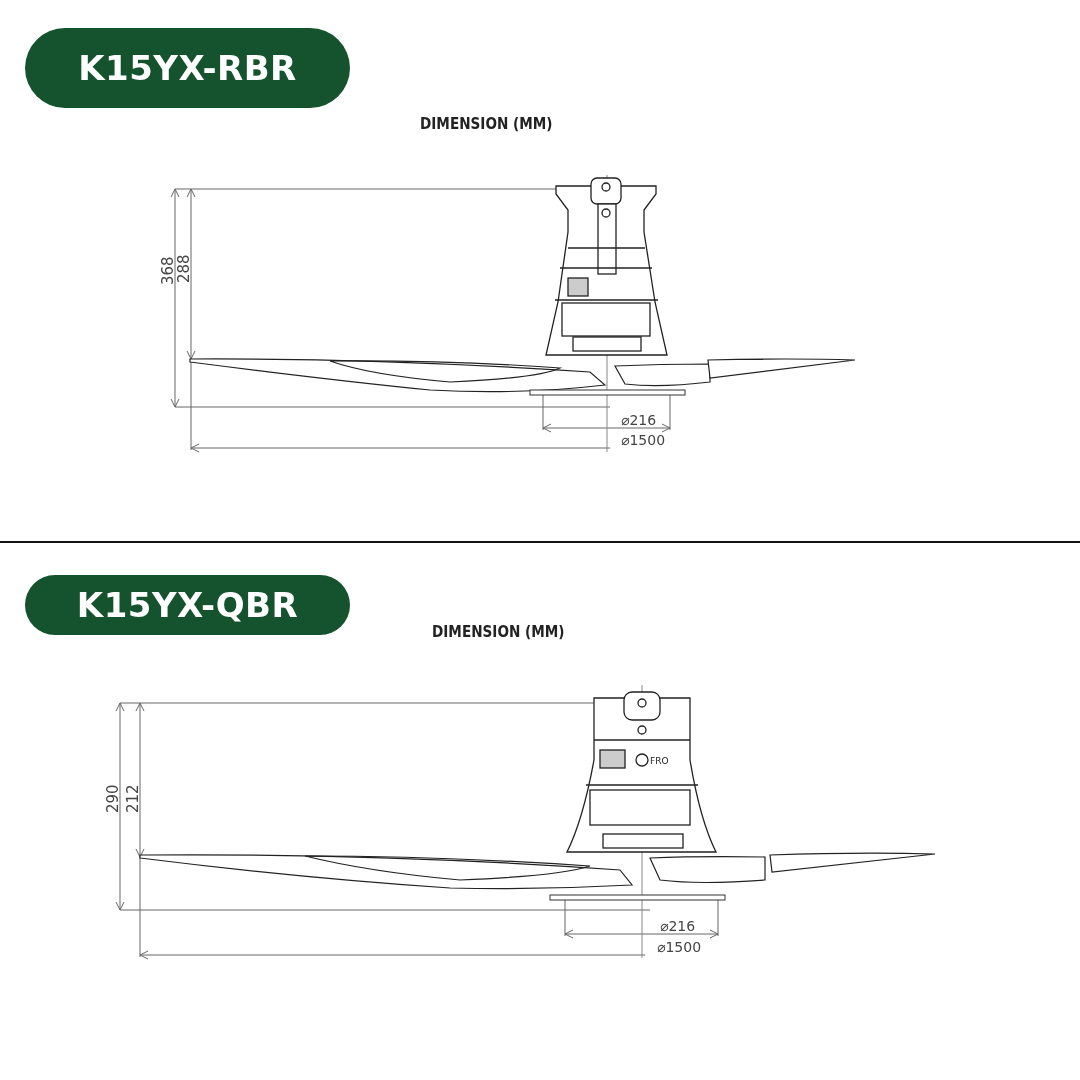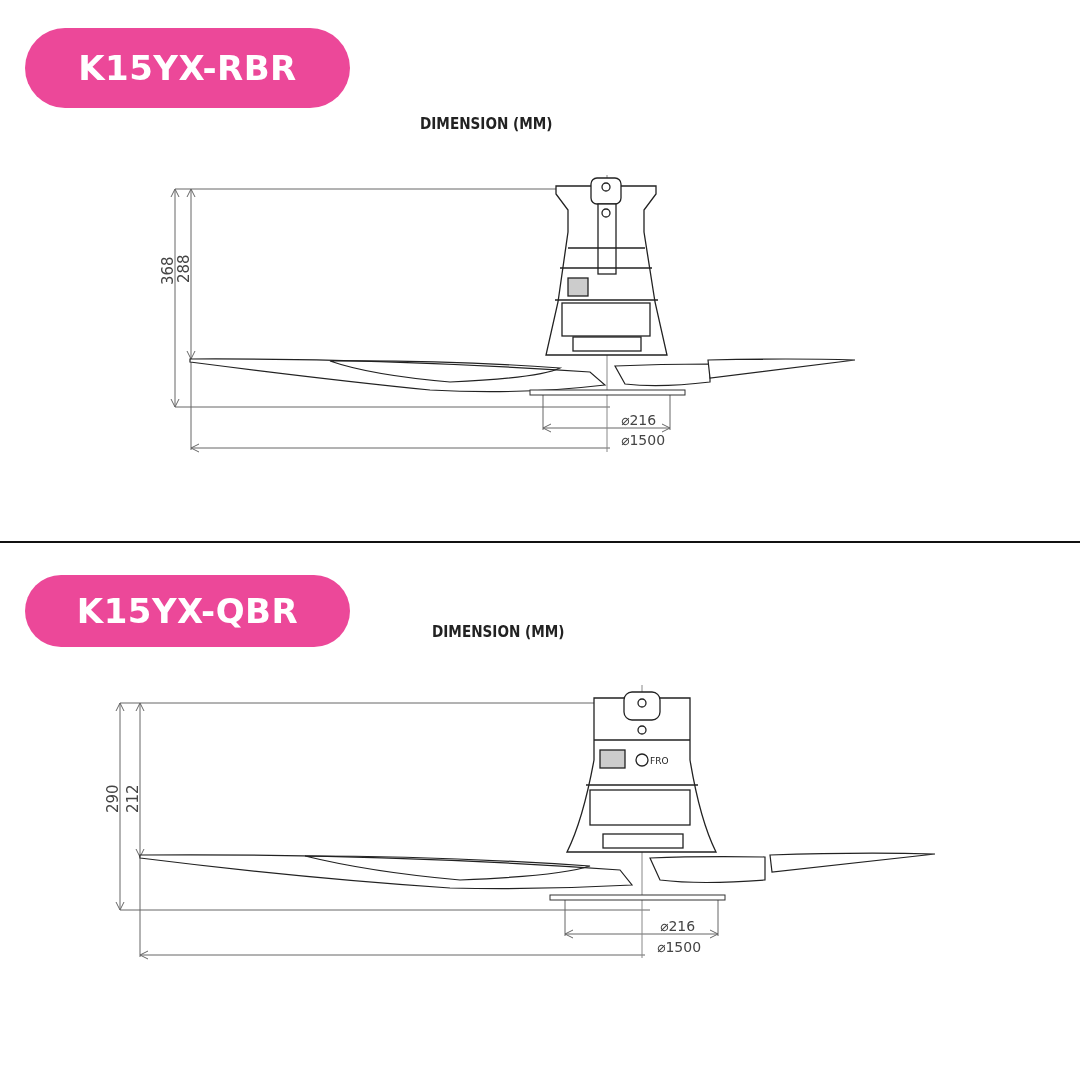--- a/index.html
+++ b/index.html
@@ -1,18 +1,18 @@
 <!DOCTYPE html>
 <html><head>
 <meta charset="utf-8">
 <style>
   html, body { margin:0; padding:0; background:#ffffff; }
   body { width:1080px; height:1080px; position:relative; overflow:hidden; font-family:"DejaVu Sans", sans-serif; }
   .pill {
-    position:absolute; background:#ec4899; color:#fff; border-radius:40px;
+    position:absolute; background:#14532d; color:#fff; border-radius:40px;
     display:flex; align-items:center; justify-content:center;
     font-family:"DejaVu Sans", sans-serif; font-weight:bold; font-size:34px; letter-spacing:0.5px;
   }
   .dimtitle {
     position:absolute; font-family:"DejaVu Sans", sans-serif; font-weight:bold; font-size:16px; color:#222;
     transform:scaleX(0.85); transform-origin:left center;
   }
   .divider { position:absolute; left:0; top:541px; width:1080px; height:2px; background:#111; }
   svg.drawing { position:absolute; left:0; top:0; }
   .dimtext { font-family:"DejaVu Sans", sans-serif; font-size:14px; fill:#444; }
@@ -78,21 +78,21 @@
     <rect x="530" y="390" width="155" height="5"></rect>
   </g>
   <text class="dimtext" x="621" y="425">⌀216</text>
   <text class="dimtext" x="621" y="445">⌀1500</text>
   <text class="dimtext-v" transform="translate(173,285) rotate(-90)">368</text>
   <text class="dimtext-v" transform="translate(189,283) rotate(-90)">288</text>
 </svg>
 
 <div class="divider"></div>
 
-<div class="pill" style="left:25px; top:575px; width:325px; height:72px;text-align:center;">
+<div class="pill" style="left:25px; top:575px; width:325px; height:60px;text-align:center;">
   <span>K15YX-QBR</span>
 </div>
 <div class="dimtitle" style="left:432px; top:622px;">DIMENSION (MM)</div>
 
 <svg class="drawing" width="1080" height="1080" viewBox="0 0 1080 1080">
   <g stroke="#666" stroke-width="1" fill="none">
     <line x1="120" y1="703" x2="595" y2="703"></line>
     <line x1="120" y1="910" x2="650" y2="910"></line>
     <line x1="120" y1="703" x2="120" y2="910"></line>
     <polyline points="116,711 120,703 124,711"></polyline>

